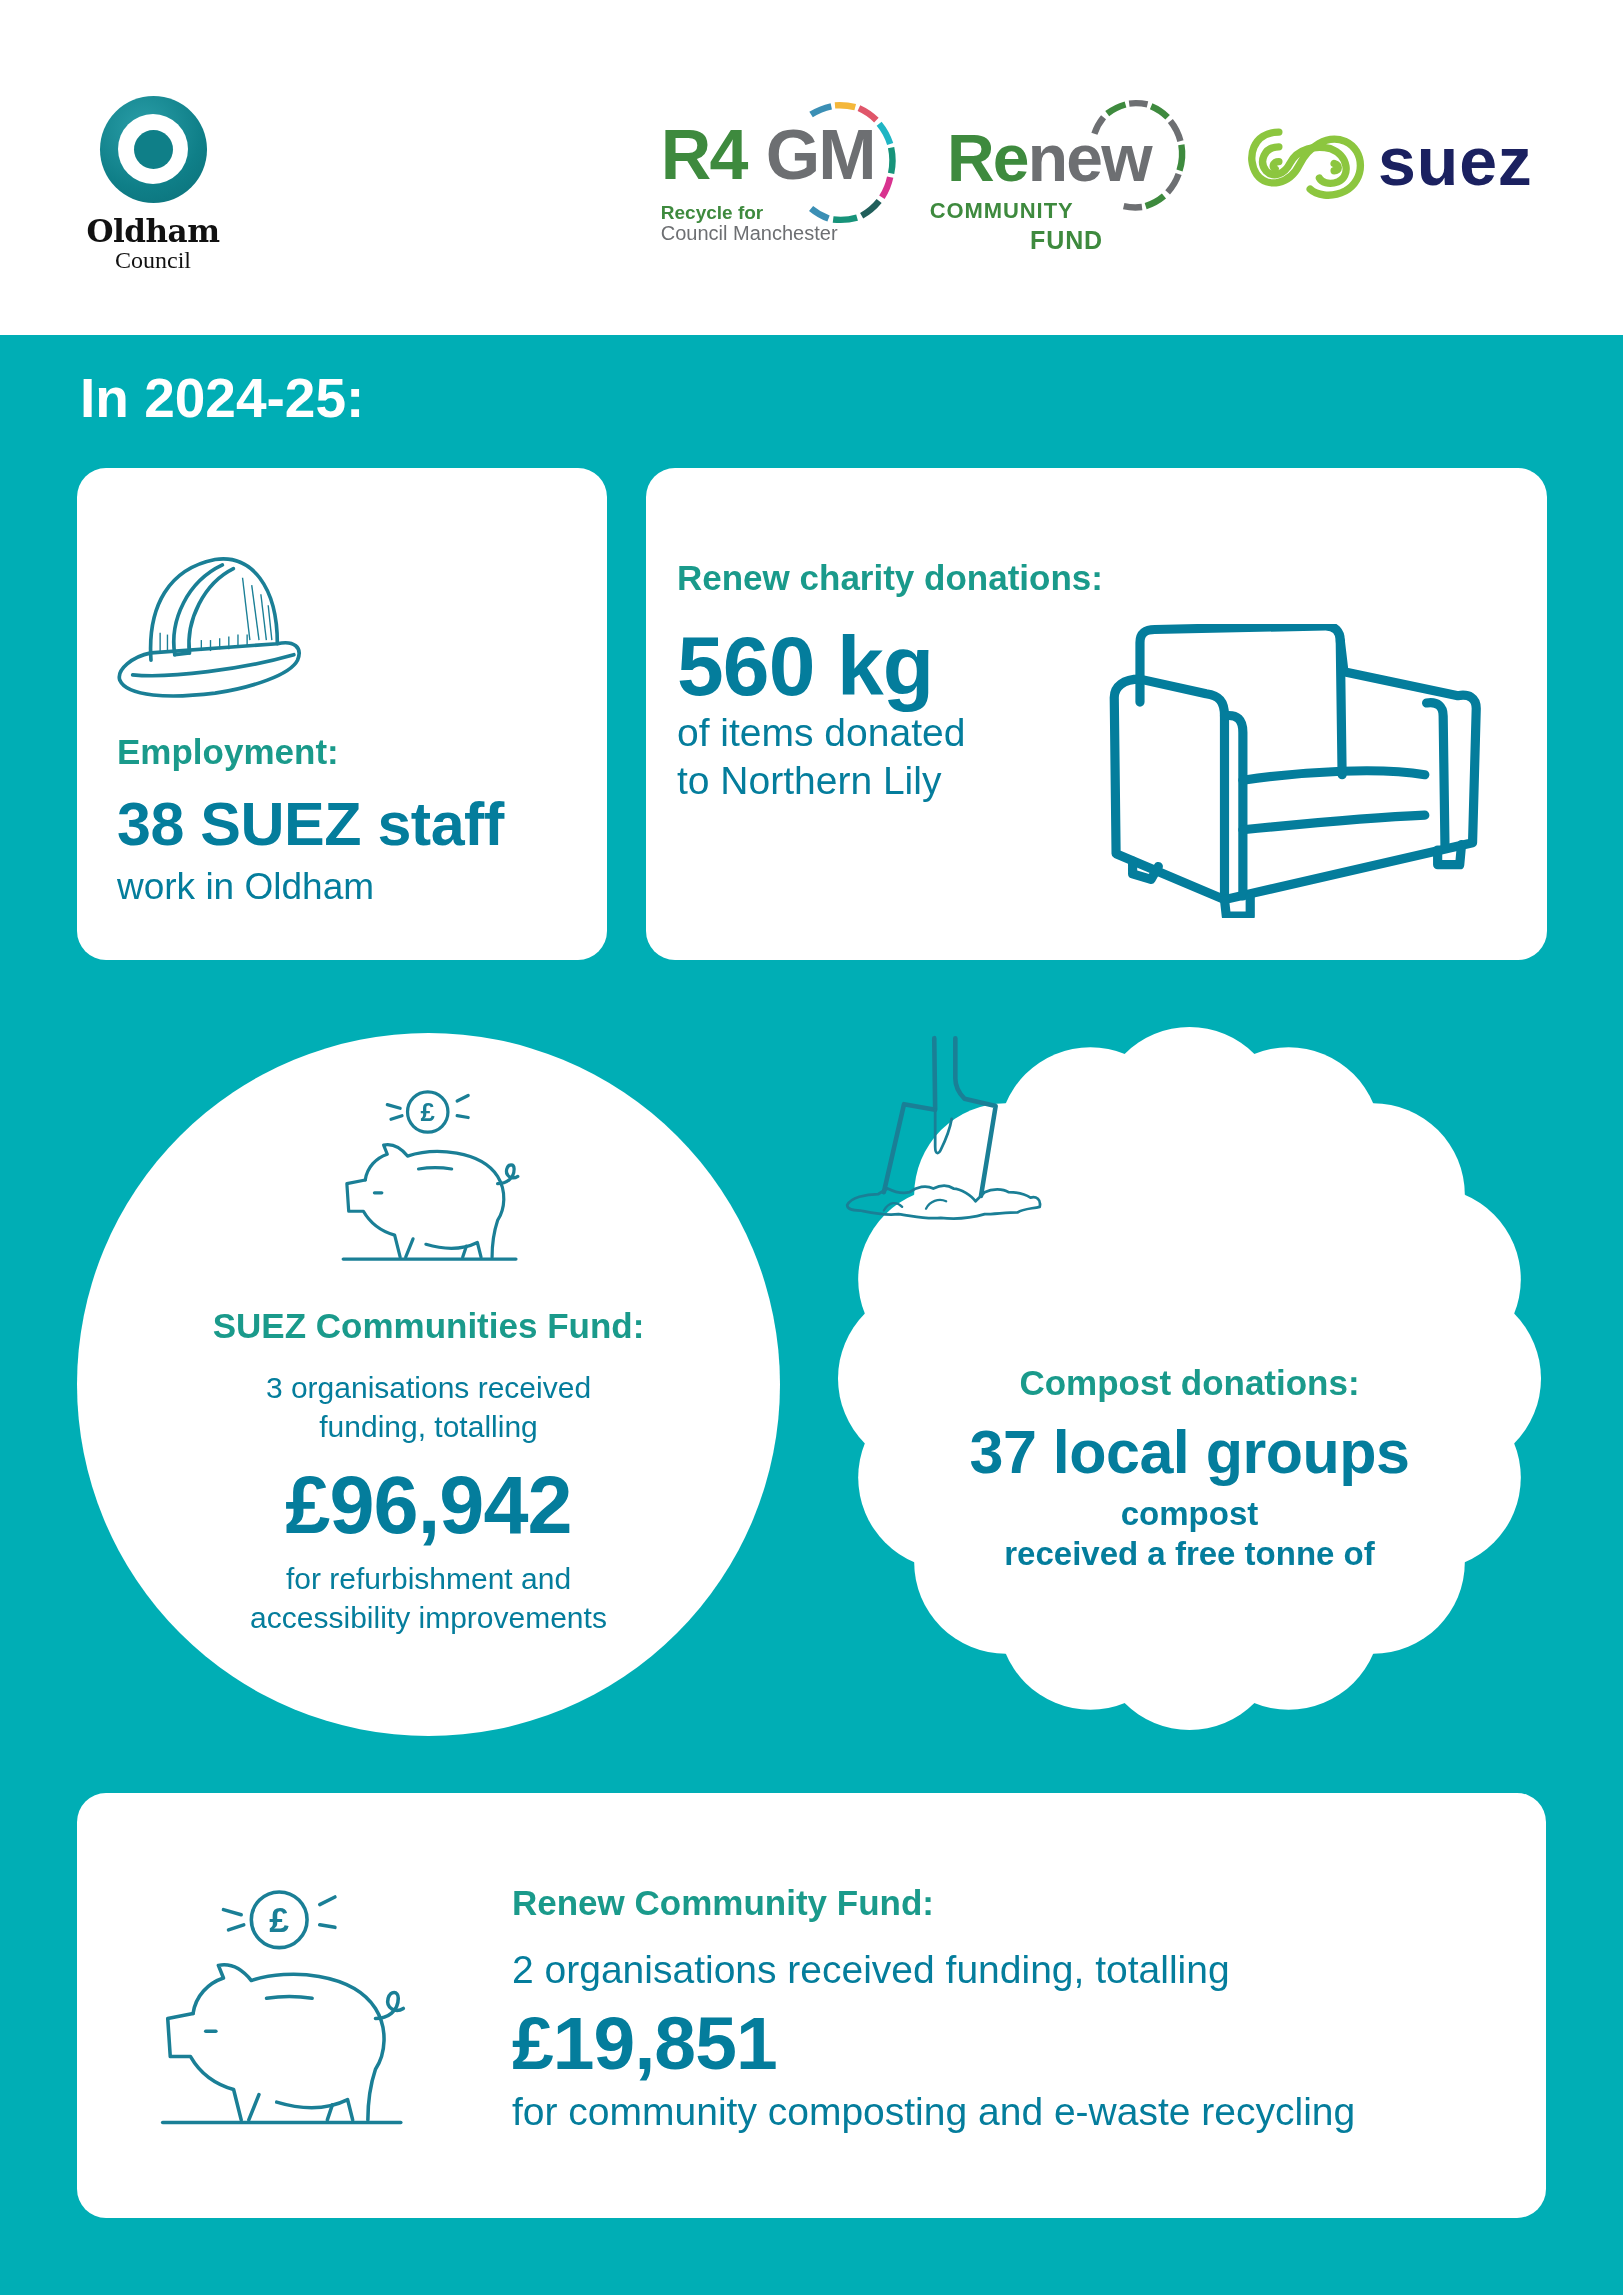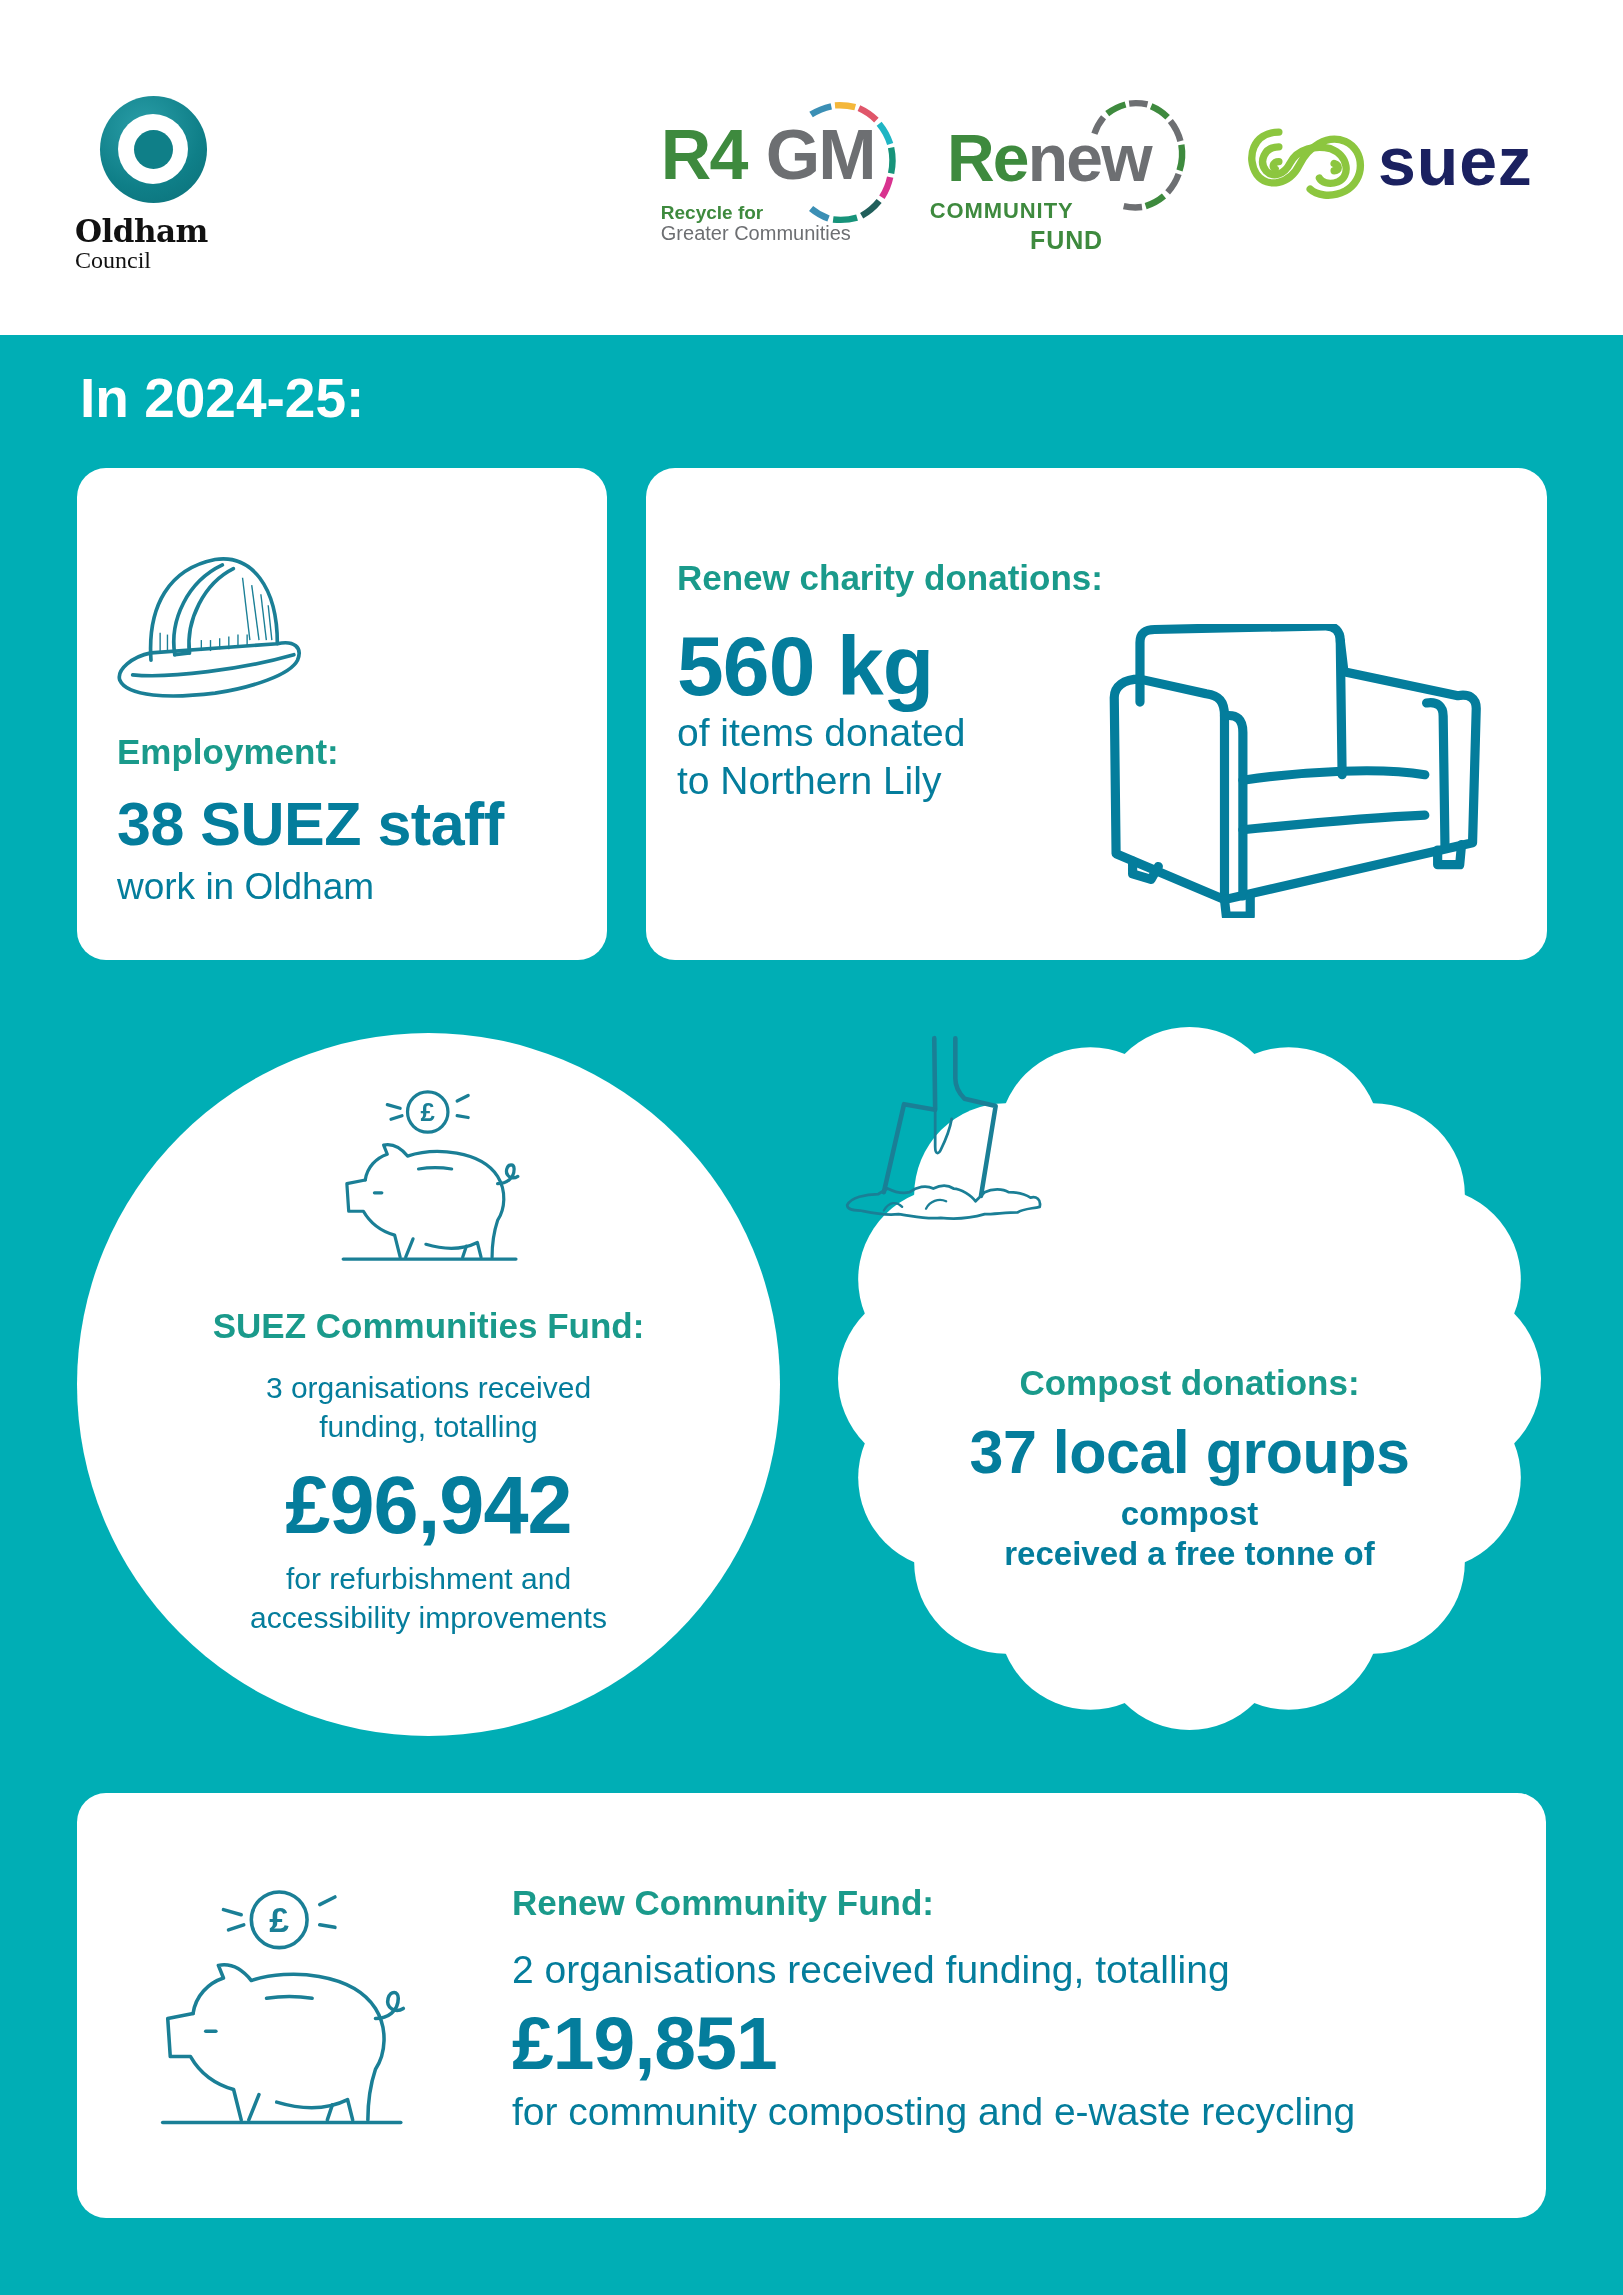--- a/index.html
+++ b/index.html
@@ -1,21 +1,21 @@
 <!DOCTYPE html>
 <html style="font-size:14.7px"><head>
 <meta charset="utf-8">
 <style>
   * { box-sizing: border-box; margin: 0; padding: 0; }
   body { width: 1624px; height: 2296px; font-family: "Liberation Sans", sans-serif; background: #ffffff; position: relative; overflow: hidden; }
   .header { position: absolute; left: 0; top: 0; width: 1624px; height: 335px; background: #ffffff; }
   .teal-bg { position: absolute; left: 0; top: 335px; width: 1624px; height: 1961px; background: #00aeb5; }
 
   
-  .oldham-logo { position: absolute; left: 75px; top: 96px; width: 156px; text-align: left; }
+  .oldham-logo { position: absolute; left: 75px; top: 96px; width: 156px; text-align: center; }
   .oldham-ring { width: 107px; height: 107px; margin: 0 auto; border-radius: 50%; background: radial-gradient(circle at 40% 30%, #2a9ea8 0%, #0f7f88 60%, #0b6f78 100%); position: relative; }
   .oldham-ring::before { content: ""; position: absolute; left: 18.4px; top: 18.4px; width: 70px; height: 70px; border-radius: 50%; background: #fff; }
   .oldham-ring::after { content: ""; position: absolute; left: 34px; top: 34px; width: 39px; height: 39px; border-radius: 50%; background: #0f7f88; }
   .oldham-name { font-family: "DejaVu Serif", serif; font-weight: bold; font-size: 31px; color: #111; margin-top: 13px; line-height: 1; letter-spacing: -0.5px; }
   .oldham-sub { font-family: "Liberation Serif", serif; font-size: 24px; color: #111; line-height: 1.1; }
 
   .r4gm-logo { position: absolute; left: 658px; top: 92px; width: 239px; height: 165px; }
   .r4gm-word { position: absolute; left: 2.8px; top: 27.5px; font-size: 70px; font-weight: bold; line-height: 1; letter-spacing: -1.8px; }
   .r4gm-word .g1 { color: #3e8a3e; }
   .r4gm-word .g2 { color: #6d6f72; margin-left: 19px; }
@@ -98,21 +98,21 @@
         <path d="M112 28 A66 66 0 0 1 124 50" stroke="#1fb5c4"></path>
         <path d="M125 54 A66 66 0 0 1 125 82" stroke="#17937a"></path>
         <path d="M124 86 A66 66 0 0 1 115 108" stroke="#d8338f"></path>
         <path d="M112 112 A66 66 0 0 1 93 128" stroke="#215f5b"></path>
         <path d="M88 130 A66 66 0 0 1 62 132" stroke="#17937a"></path>
         <path d="M57 131 A66 66 0 0 1 38 120" stroke="#3b8fb5"></path>
       </g>
     </svg>
     <div class="r4gm-word"><span class="g1">R4</span><span class="g2">GM</span></div>
     <div class="r4gm-l1">Recycle for</div>
-    <div class="r4gm-l2">Greater Communities</div>
+    <div class="r4gm-l2">Council Manchester</div>
   </div>
 
   <div class="renew-logo">
     <svg class="renew-ring" width="129" height="119" viewBox="0 0 140 130">
       <g fill="none" stroke-width="7">
         <path d="M24 38 A58 58 0 0 1 34 20" stroke="#6d6f72"></path>
         <path d="M38 16 A58 58 0 0 1 58 6" stroke="#3e8a3e"></path>
         <path d="M62 5 A58 58 0 0 1 82 6" stroke="#6d6f72"></path>
         <path d="M86 8 A58 58 0 0 1 104 20" stroke="#3e8a3e"></path>
         <path d="M107 24 A58 58 0 0 1 118 46" stroke="#6d6f72"></path>

